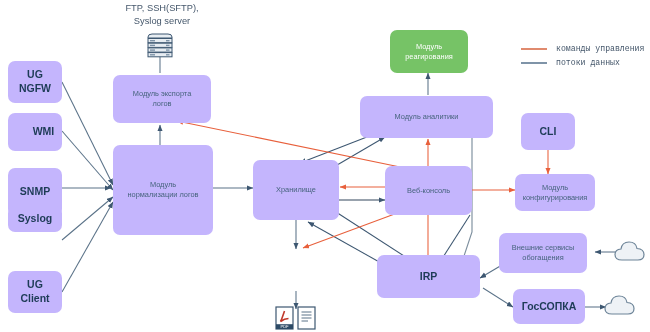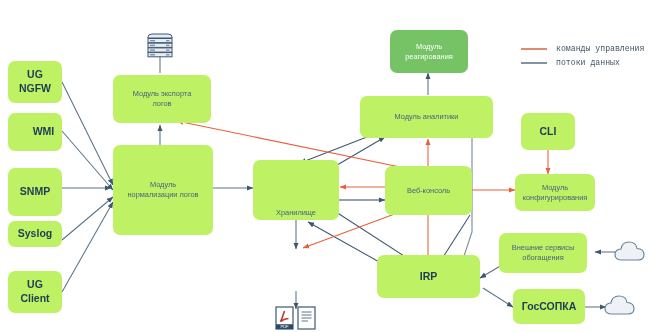--- a/index.html
+++ b/index.html
@@ -22,21 +22,21 @@
     position: absolute;
     left: 0;
     top: 0;
     width: 650px;
     height: 332px;
     pointer-events: none;
   }
   .node {
     position: absolute;
     box-sizing: border-box;
-    background: #bef264;
+    background: #c4b5fd;
     border-radius: 7px;
     display: flex;
     align-items: center;
     justify-content: center;
     text-align: center;
     color: #46637d;
     font-size: 7.4px;
     line-height: 1.3;
     padding: 2px 3px;
   }
@@ -183,20 +183,24 @@
 
     <g stroke="#e8603c" stroke-width="1.05" fill="none" marker-end="url(#ah-ctrl)">
       <path d="M428,214 L428,262"></path>
     </g>
 
     <g stroke="#e8603c" stroke-width="1.05" fill="none" marker-end="url(#ah-ctrl)">
       <path d="M548,150 L548,174"></path>
     </g>
   </svg>
 
+  <div class="caption" style="left:108px; top:2px; width:108px;">
+    <div>FTP, SSH(SFTP),</div>
+    <div>Syslog server</div>
+  </div>
 
   <svg class="icon" style="left:143px; top:32px;" width="34" height="26" viewBox="0 0 34 26">
     <g stroke="#3d5771" stroke-width="1" fill="#e7edf2">
       <path d="M5,5 Q5,2 9,2 L25,2 Q29,2 29,5 L29,6 L5,6 Z"></path>
       <rect x="5" y="6.5" width="24" height="4.2"></rect>
       <rect x="5" y="11.2" width="24" height="4.2"></rect>
       <rect x="5" y="15.9" width="24" height="4.2"></rect>
       <rect x="5" y="20.6" width="24" height="4.2"></rect>
     </g>
     <g fill="#7f94a8">
@@ -216,21 +220,21 @@
       <div>UG</div>
       <div>NGFW</div>
     </div>
   </div>
   <div class="node bold" style="left:8px; top:113px; width:54px; height:38px;padding-left:20px;">
     <div>WMI</div>
   </div>
   <div class="node bold" style="left:8px; top:168px; width:54px; height:48px;">
     <div>SNMP</div>
   </div>
-  <div class="node bold" style="left:8px; top:221px; width:54px; height:26px;">
+  <div class="node bold" style="left:8px; top:206px; width:54px; height:26px;">
     <div>Syslog</div>
   </div>
   <div class="node bold" style="left:8px; top:271px; width:54px; height:42px;">
     <div>
       <div>UG</div>
       <div>Client</div>
     </div>
   </div>
 
   <div class="node" style="left:113px; top:75px; width:98px; height:48px;">
@@ -240,21 +244,21 @@
     </div>
   </div>
 
   <div class="node" style="left:113px; top:145px; width:100px; height:90px;">
     <div>
       <div>Модуль</div>
       <div>нормализации логов</div>
     </div>
   </div>
 
-  <div class="node" style="left:253px; top:160px; width:86px; height:60px;align-items:flex-end;">
+  <div class="node" style="left:253px; top:160px; width:86px; height:60px;">
     <div>Хранилище</div>
   </div>
 
 
   <svg class="icon" style="left:275px; top:306px;" width="19" height="24" viewBox="0 0 19 24">
     <rect x="1" y="1" width="17" height="22" fill="#ffffff" stroke="#3d5771" stroke-width="1.2"></rect>
     <path d="M9.5,5 C8,9 7,13 5.5,15.5 C7.5,14 11,12.5 13.5,12.5" fill="none" stroke="#c0392b" stroke-width="1.6"></path>
     <rect x="1" y="18.2" width="17" height="4.8" fill="#2d4a66"></rect>
     <text x="9.5" y="22" font-size="4.1" fill="#ffffff" text-anchor="middle" font-family="Liberation Sans, sans-serif">PDF</text>
   </svg>

